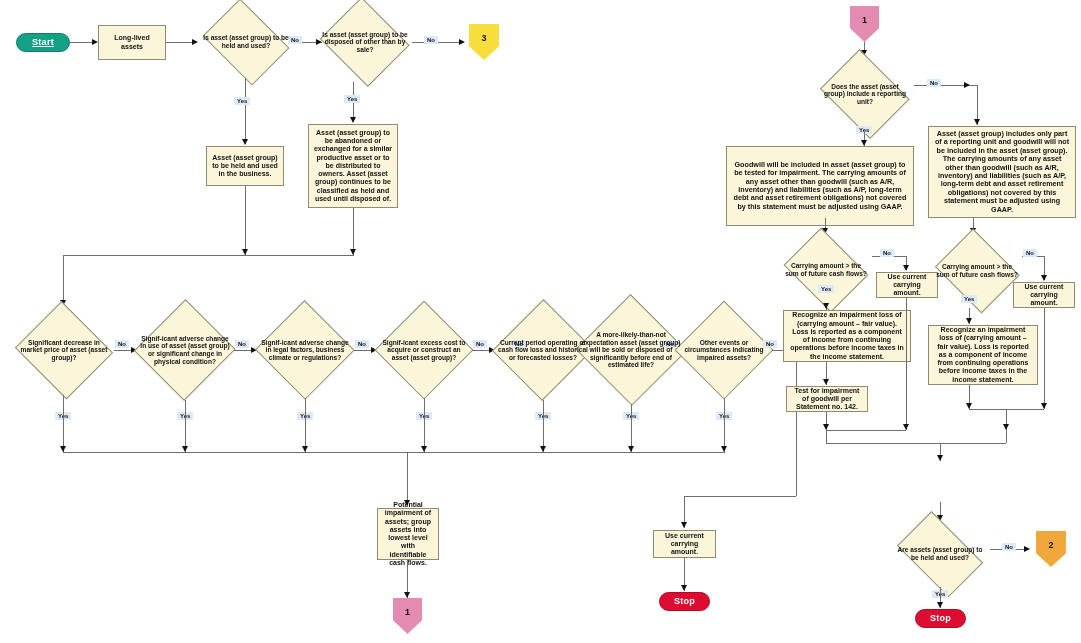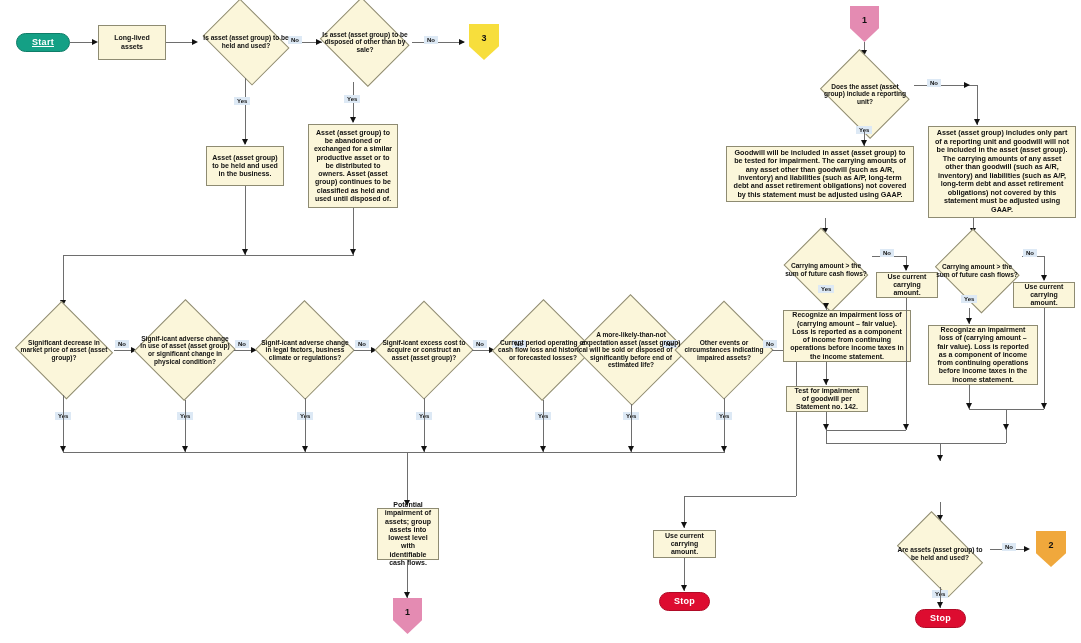--- a/index.html
+++ b/index.html
@@ -224,24 +224,24 @@
   <div class="ln lnh" style="left:914px;top:85px;width:63px;"></div>
   <div class="elabel" style="left:927px;top:79px;">No</div>
   <div class="arr right" style="left:964px;top:81.5px;"></div>
   <div class="ln lnv" style="left:977px;top:85px;height:40px;"></div>
   <div class="arr down" style="left:974px;top:119px;"></div>
 
   <div class="elabel" style="left:856px;top:126px;">Yes</div>
   <div class="ln lnv" style="left:864px;top:132px;height:14px;"></div>
   <div class="arr down" style="left:861px;top:140px;"></div>
 
-  <div class="node box wide" style="left:726px;top:146px;width:188px;height:56px;">
+  <div class="node box wide" style="left:726px;top:146px;width:188px;height:80px;">
     <span>Goodwill will be included in asset (asset group) to be tested for impairment. The carrying amounts of any asset other than goodwill (such as A/R, inventory) and liabilities (such as A/P, long-term debt and asset retirement obligations) not covered by this statement must be adjusted using GAAP.</span>
   </div>
-  <div class="node box wide" style="left:928px;top:126px;width:148px;height:92px;align-items:flex-end;">
+  <div class="node box wide" style="left:928px;top:126px;width:148px;height:92px;">
     <span>Asset (asset group) includes only part of a reporting unit and goodwill will not be included in the asset (asset group). The carrying amounts of any asset other than goodwill (such as A/R, inventory) and liabilities (such as A/P, long-term debt and asset retirement obligations) not covered by this statement must be adjusted using GAAP.</span>
   </div>
 
   <div class="ln lnv" style="left:825px;top:218px;height:16px;"></div>
   <div class="arr down" style="left:822px;top:228px;"></div>
   <div class="ln lnv" style="left:973px;top:218px;height:16px;"></div>
   <div class="arr down" style="left:970px;top:228px;"></div>
 
   <div class="node diamond" style="left:780px;top:234px;width:92px;height:72px;">
     <div class="dshape"></div>

